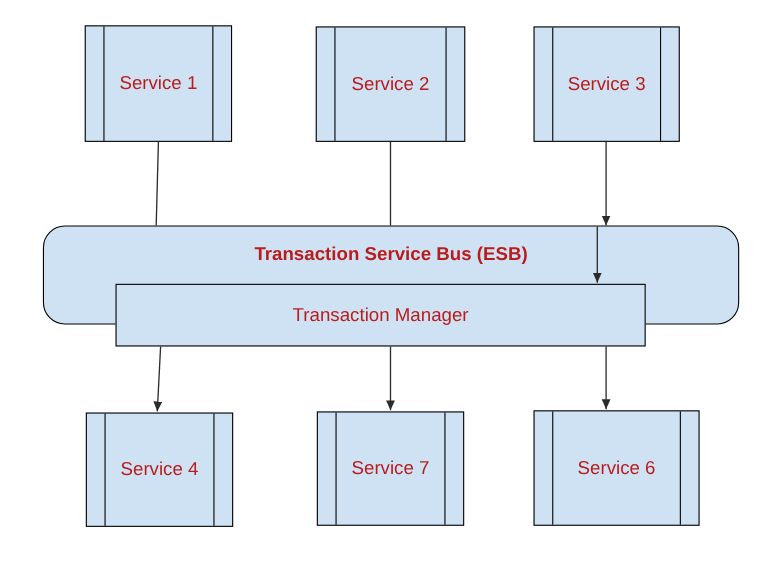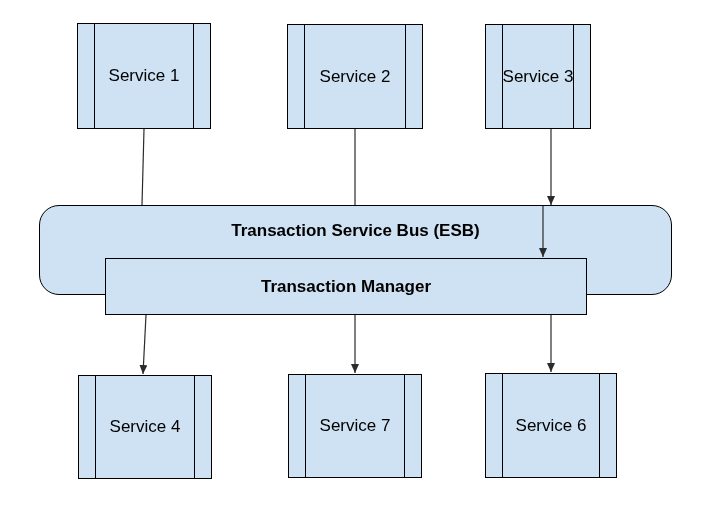--- a/index.html
+++ b/index.html
@@ -16,21 +16,21 @@
     overflow: hidden;
   }
   .node {
     position: absolute;
     background: #cfe2f3;
     border: 1px solid #000000;
     box-sizing: border-box;
     display: flex;
     align-items: center;
     justify-content: center;
-    color: #000000;
+    color: #b91c1c;
     z-index: 2;
   }
   .component {
     font-size: 17px;
     font-weight: 400;
   }
   .component .bar {
     position: absolute;
     top: 0;
     bottom: 0;
@@ -50,21 +50,21 @@
     right: 0;
     height: 50px;
     display: flex;
     align-items: center;
     justify-content: center;
     font-size: 17px;
     font-weight: 700;
   }
   .tm {
     font-size: 17px;
-    font-weight: 700;
+    font-weight: 400;
     z-index: 3;
   }
   .label { white-space: nowrap; }
   svg.connectors {
     position: absolute;
     left: 0;
     top: 0;
     z-index: 4;
     pointer-events: none;
   }
@@ -88,39 +88,39 @@
     <div class="bar right"></div>
     <span class="label">Service 1</span>
   </div>
 
   <div class="node component" style="left:287px; top:24px; width:136px; height:105px;justify-content:center;">
     <div class="bar left"></div>
     <div class="bar right"></div>
     <span class="label">Service 2</span>
   </div>
 
-  <div class="node component" style="left:485px; top:24px; width:106px; height:105px;">
+  <div class="node component" style="left:485px; top:24px; width:133px; height:105px;">
     <div class="bar left"></div>
     <div class="bar right"></div>
     <span class="label">Service 3</span>
   </div>
 
   <div class="node component" style="left:78px; top:375px; width:134px; height:104px;">
     <div class="bar left"></div>
     <div class="bar right"></div>
     <span class="label">Service 4</span>
   </div>
 
   <div class="node component" style="left:288px; top:374px; width:134px; height:104px;">
     <div class="bar left"></div>
     <div class="bar right"></div>
     <span class="label">Service 7</span>
   </div>
 
-  <div class="node component" style="left:485px; top:373px; width:132px; height:105px;">
+  <div class="node component" style="left:485px; top:373px; width:151px; height:105px;">
     <div class="bar left"></div>
     <div class="bar right"></div>
     <span class="label">Service 6</span>
   </div>
 
   <svg class="connectors" width="704" height="514" viewBox="0 0 704 514">
     <defs>
       <marker id="arrow" markerUnits="userSpaceOnUse" markerWidth="12" markerHeight="10" refX="9" refY="4" orient="auto">
         <path d="M0,0 L9,4 L0,8 Z" fill="#2b2b2b"></path>
       </marker>

